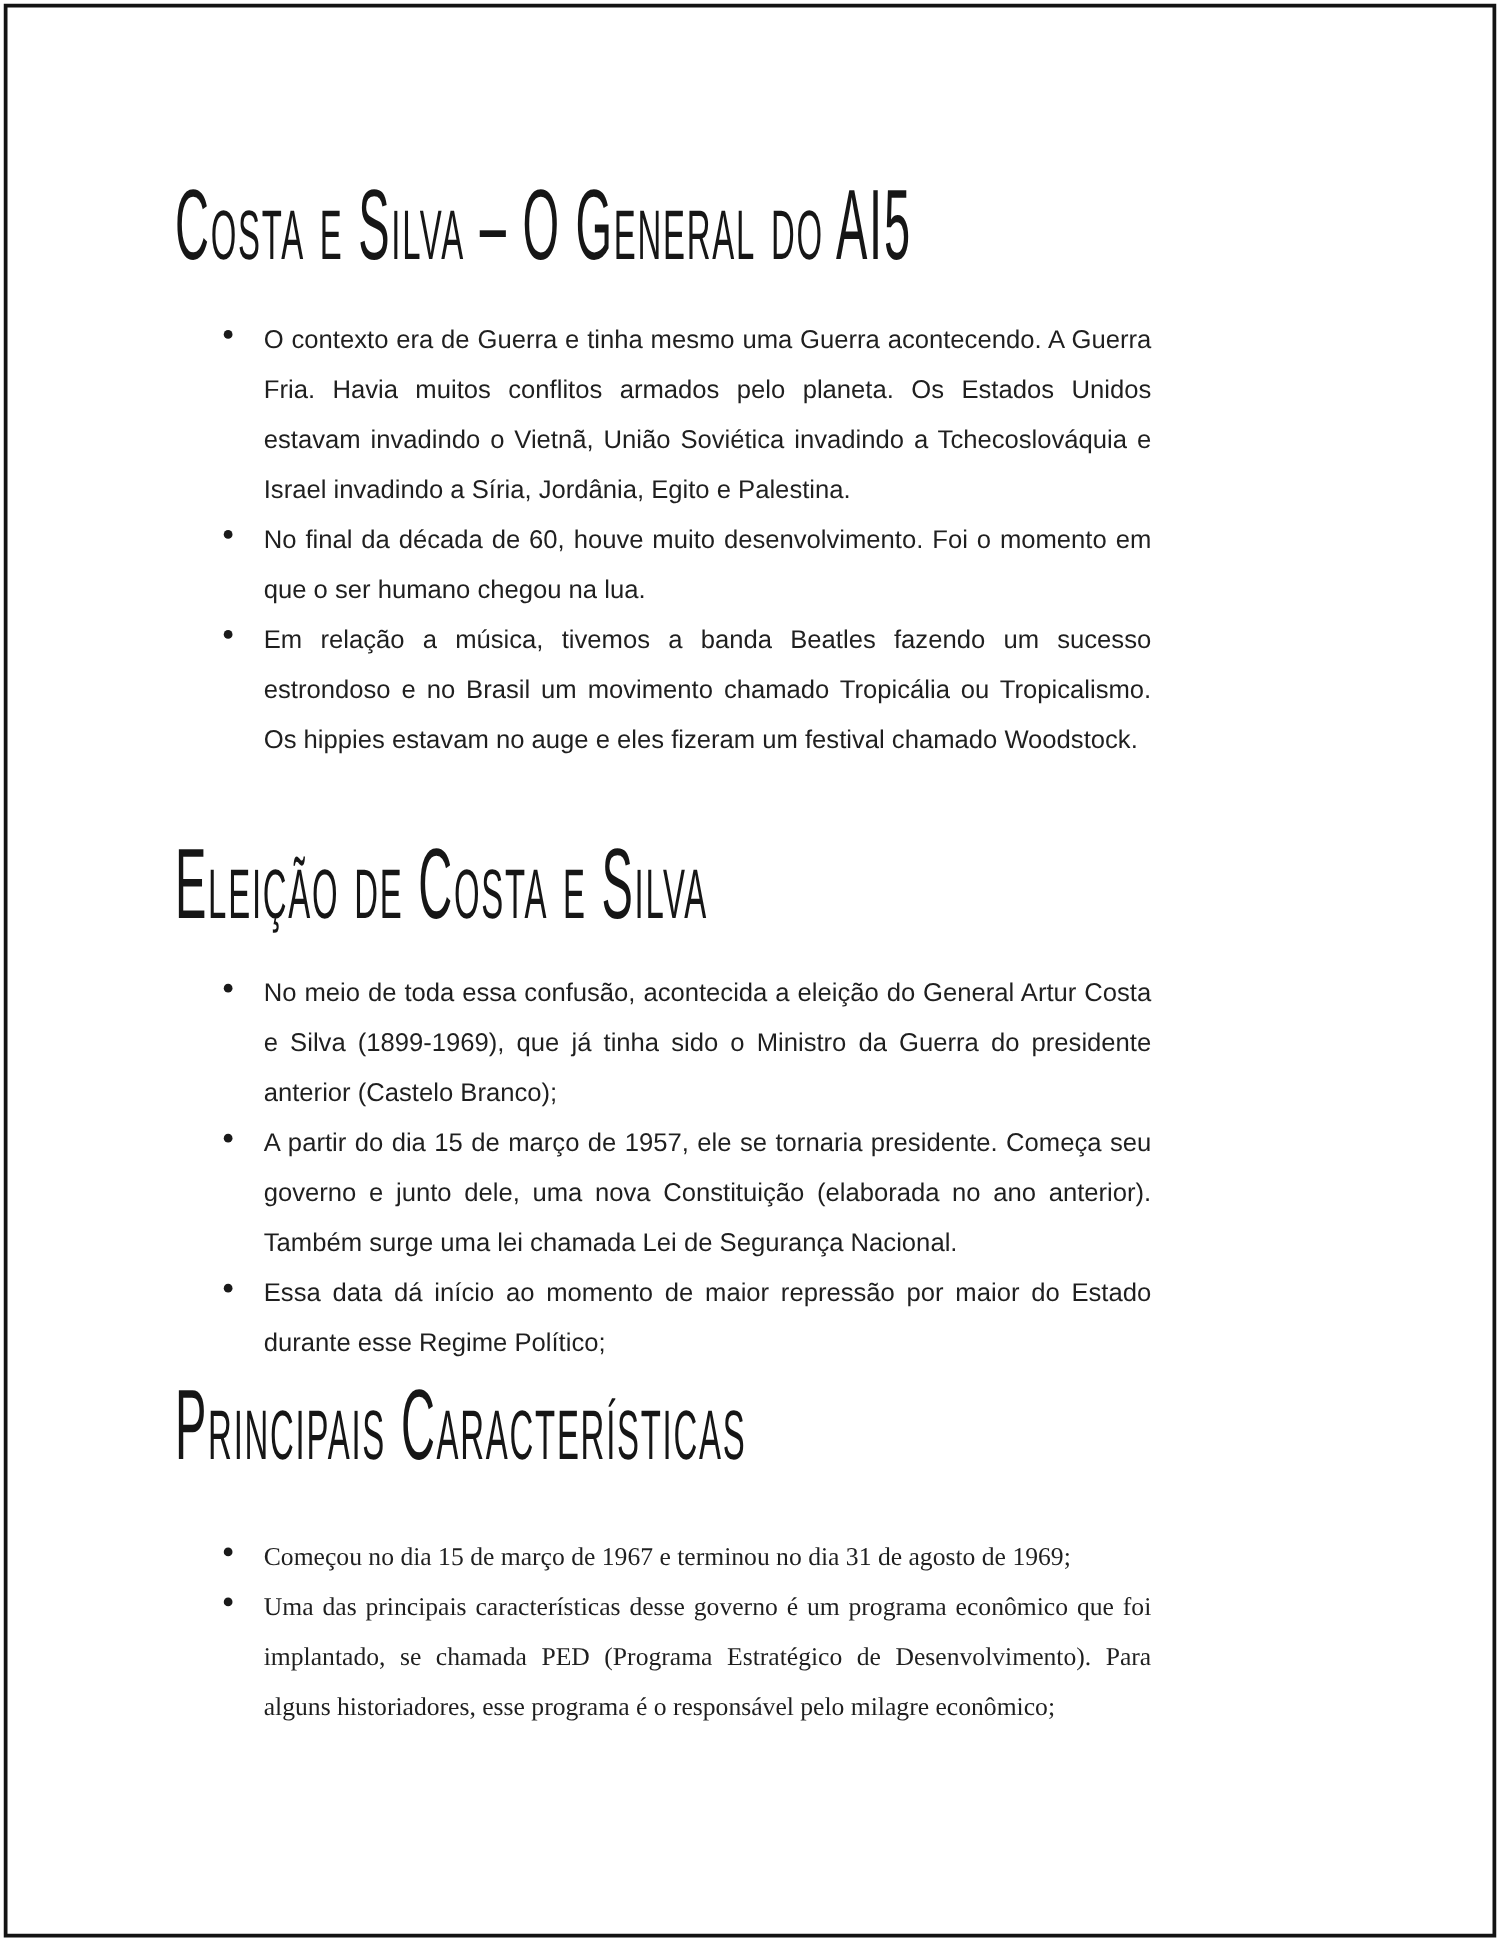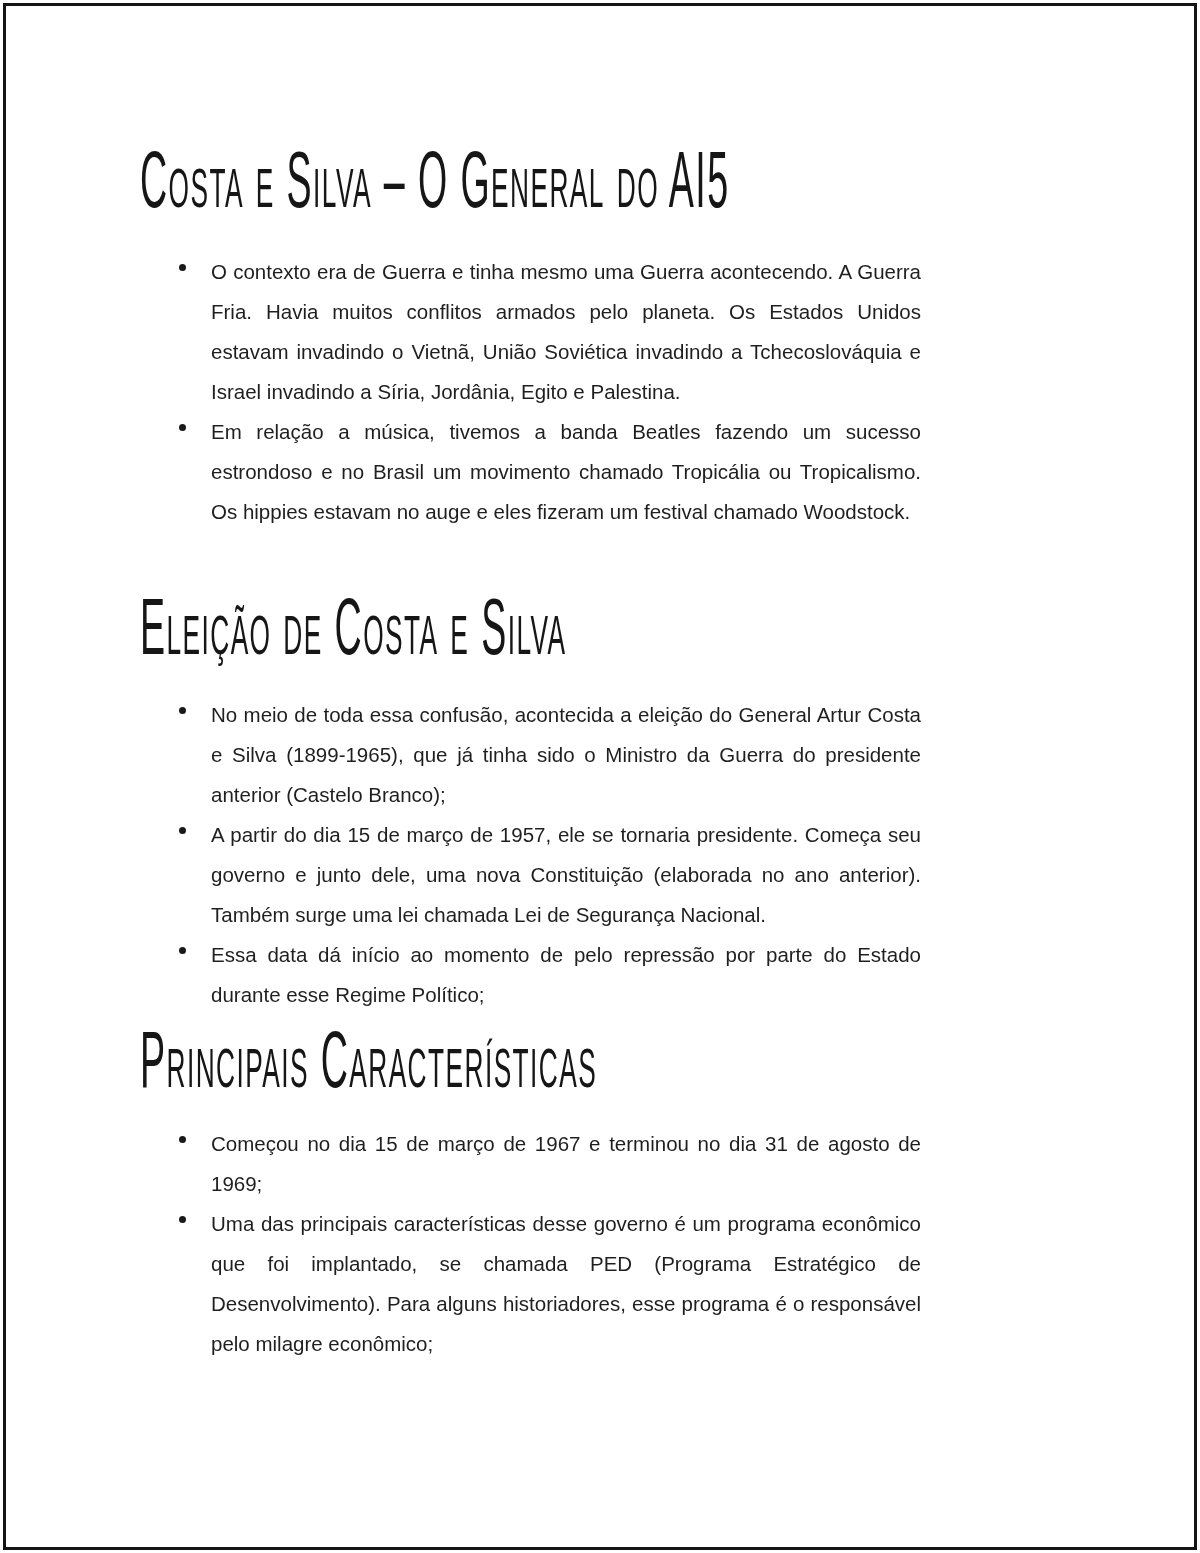--- a/index.html
+++ b/index.html
@@ -50,21 +50,21 @@
     list-style: none;
     margin: 0;
     padding: 0 0 0 71px;
     font-size: 20.5px;
     line-height: 40px;
     text-align: justify;
     color: #1f1f1f;
   }
   ul.bullets-1 { margin-top: 32px; }
   ul.bullets-2 { margin-top: 28px; }
-  ul.bullets-3 { margin-top: 24px; }
+  ul.bullets-3 { margin-top: 46px; font-family: Liberation Serif, serif; }
   ul.bullets li {
     position: relative;
     margin: 0;
     padding: 0;
   }
   ul.bullets li::before {
     content: "";
     position: absolute;
     left: -32px;
     top: 12px;
@@ -77,28 +77,29 @@
 </head>
 <body>
 
 <div class="page-frame"></div>
 
 <div class="content">
 
   <h1 class="heading heading-1">Costa e Silva – O General do AI5</h1>
   <ul class="bullets bullets-1">
     <li>O contexto era de Guerra e tinha mesmo uma Guerra acontecendo. A Guerra Fria. Havia muitos conflitos armados pelo planeta. Os Estados Unidos estavam invadindo o Vietnã, União Soviética invadindo a Tchecoslováquia e Israel invadindo a Síria, Jordânia, Egito e Palestina.</li>
+    <li>No final da década de 60, houve muito desenvolvimento. Foi o momento em que o ser humano chegou na lua.</li>
     <li>Em relação a música, tivemos a banda Beatles fazendo um sucesso estrondoso e no Brasil um movimento chamado Tropicália ou Tropicalismo. Os hippies estavam no auge e eles fizeram um festival chamado Woodstock.</li>
   </ul>
 
   <h1 class="heading heading-2">Eleição de Costa e Silva</h1>
   <ul class="bullets bullets-2">
-    <li>No meio de toda essa confusão, acontecida a eleição do General Artur Costa e Silva (1899-1965), que já tinha sido o Ministro da Guerra do presidente anterior (Castelo Branco);</li>
+    <li>No meio de toda essa confusão, acontecida a eleição do General Artur Costa e Silva (1899-1969), que já tinha sido o Ministro da Guerra do presidente anterior (Castelo Branco);</li>
     <li>A partir do dia 15 de março de 1957, ele se tornaria presidente. Começa seu governo e junto dele, uma nova Constituição (elaborada no ano anterior). Também surge uma lei chamada Lei de Segurança Nacional.</li>
-    <li>Essa data dá início ao momento de pelo repressão por parte do Estado durante esse Regime Político;</li>
+    <li>Essa data dá início ao momento de maior repressão por maior do Estado durante esse Regime Político;</li>
   </ul>
 
   <h1 class="heading heading-3">Principais Características</h1>
   <ul class="bullets bullets-3">
     <li>Começou no dia 15 de março de 1967 e terminou no dia 31 de agosto de 1969;</li>
     <li>Uma das principais características desse governo é um programa econômico que foi implantado, se chamada PED (Programa Estratégico de Desenvolvimento). Para alguns historiadores, esse programa é o responsável pelo milagre econômico;</li>
   </ul>
 
 </div>
 

